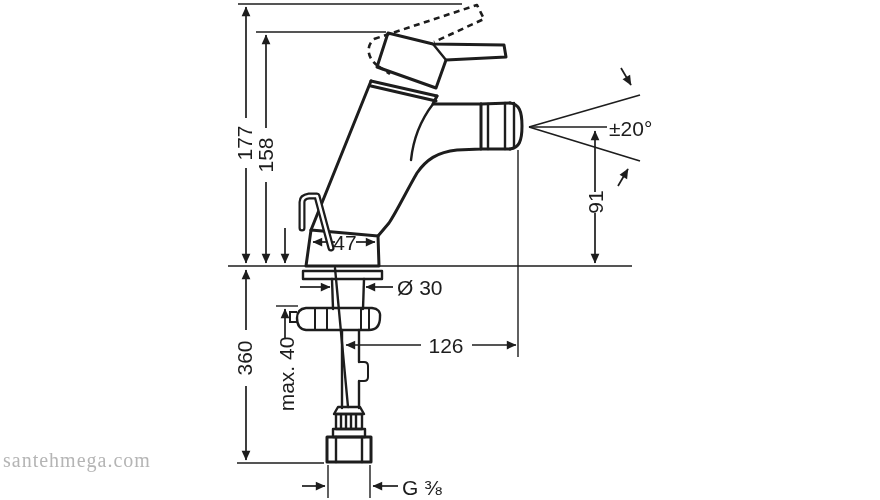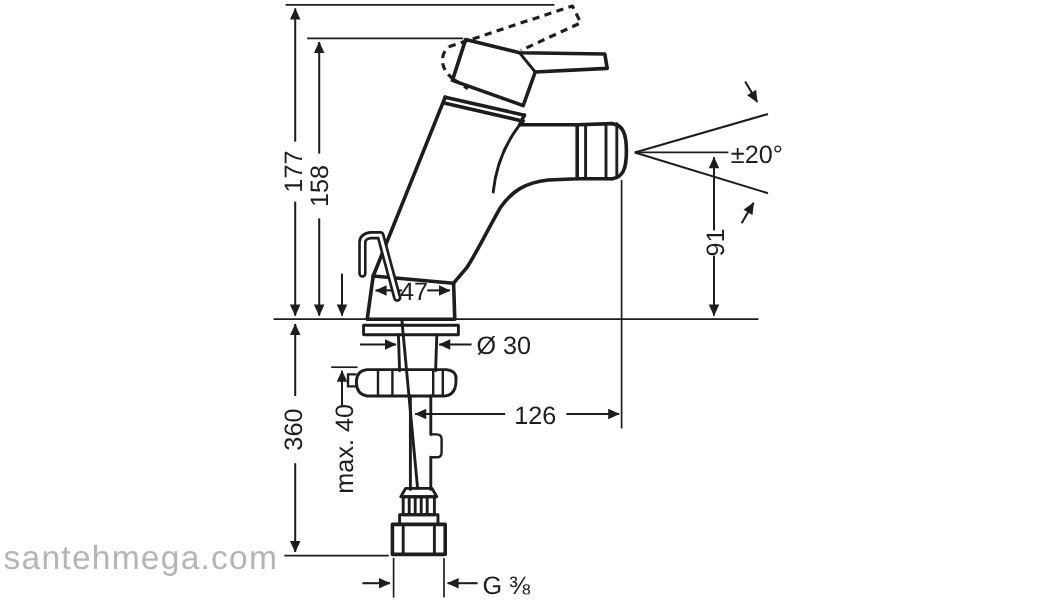--- a/index.html
+++ b/index.html
@@ -1,21 +1,21 @@
 <!DOCTYPE html>
 <html><head>
 <meta charset="utf-8">
 <style>
   html,body{margin:0;padding:0;background:#fff;}
   .stage{position:relative;width:880px;height:500px;background:#ffffff;overflow:hidden;
          font-family:"Liberation Sans",sans-serif;}
   svg{position:absolute;left:0;top:0;}
   .dim-label{font-family:"Liberation Sans",sans-serif;font-size:21px;fill:#1d1d1d;}
-  .watermark{position:absolute;left:3px;top:449px;font-size:28px;letter-spacing:1px;
-             font-family:Liberation Sans, sans-serif;user-select:none;text-align:right;}
+  .watermark{position:absolute;left:3px;top:449px;font-size:20px;letter-spacing:1px;
+             font-family:Liberation Serif, serif;user-select:none;text-align:right;}
   .thin{stroke:#1d1d1d;stroke-width:1.4;fill:none;}
   .dim{stroke:#1d1d1d;stroke-width:1.7;fill:none;}
   .out3{stroke:#1d1d1d;stroke-width:3;fill:none;stroke-linejoin:round;stroke-linecap:round;}
   .out24{stroke:#1d1d1d;stroke-width:2.4;fill:none;stroke-linejoin:round;stroke-linecap:round;}
   .out2{stroke:#1d1d1d;stroke-width:2;fill:none;}
   .dashed{stroke:#1d1d1d;stroke-width:2.6;fill:none;stroke-dasharray:6 4.5;stroke-linejoin:round;}
   .rodblack{stroke:#1d1d1d;stroke-width:7;fill:none;stroke-linecap:round;stroke-linejoin:round;}
   .rodwhite{stroke:#ffffff;stroke-width:2.6;fill:none;stroke-linecap:round;stroke-linejoin:round;}
 </style>
 </head>

